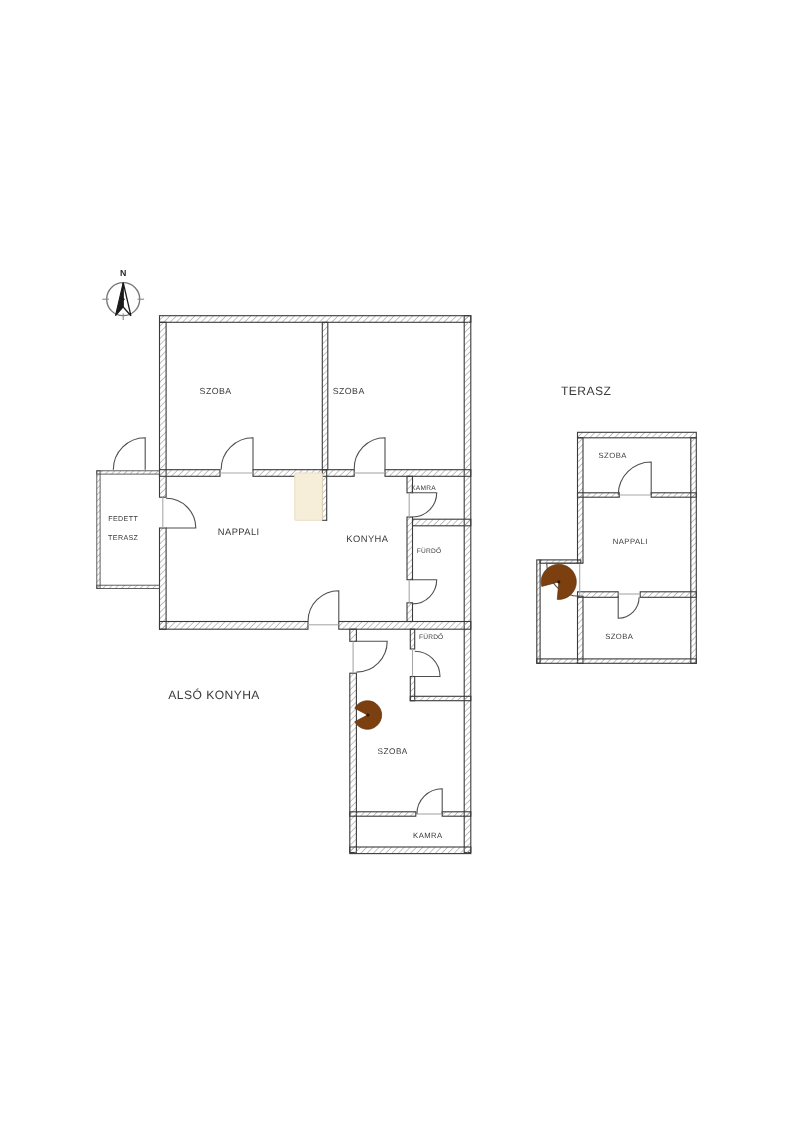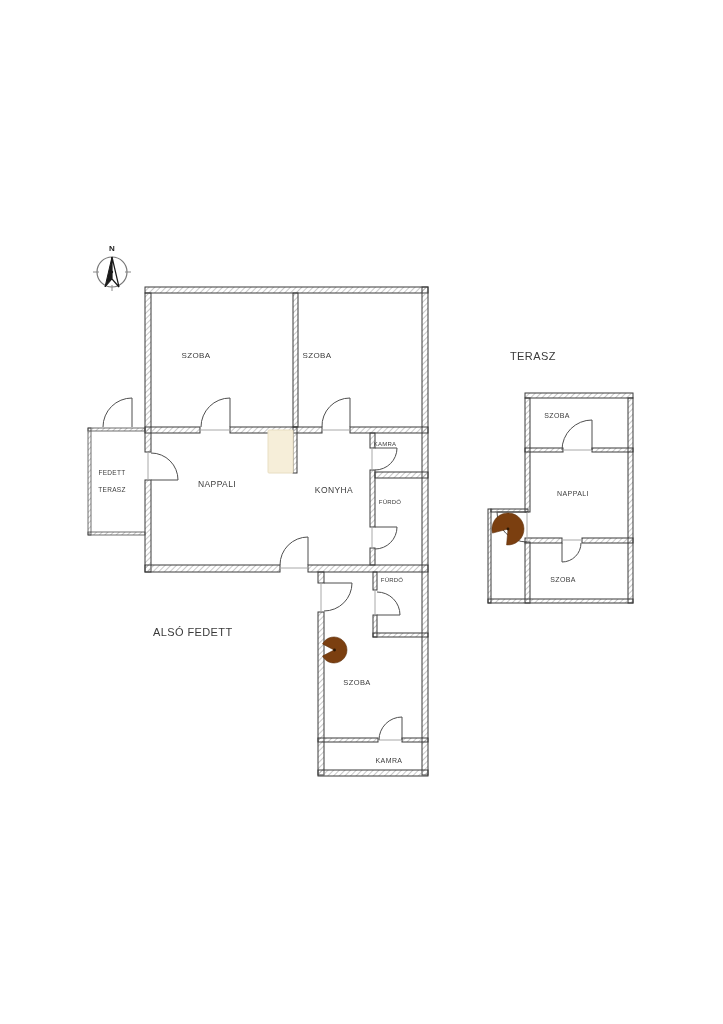--- a/index.html
+++ b/index.html
@@ -164,21 +164,21 @@
       <line x1="125" y1="272" x2="131" y2="272" stroke="#888888" stroke-width="1"></line>
       <line x1="112" y1="285" x2="112" y2="291" stroke="#888888" stroke-width="1"></line>
       <polygon points="112,257 105,287 112,279" fill="#1a1a1a" stroke="#1a1a1a" stroke-width="1"></polygon>
       <polygon points="112,257 119,287 112,279" fill="#ffffff" stroke="#1a1a1a" stroke-width="1.2"></polygon>
       <circle cx="112" cy="272" r="1.2" fill="#1a1a1a"></circle>
     </g>
   </svg>
 
   <div class="north-label" style="left:112px; top:244px;">N</div>
 
-  <div class="plan-title" style="left:153px; top:626px;">ALSÓ FEDETT</div>
+  <div class="plan-title" style="left:153px; top:626px;">ALSÓ KONYHA</div>
   <div class="plan-title" style="left:510px; top:350px;">TERASZ</div>
 
   <div class="room-label lbl-8" style="left:196px; top:356px;">SZOBA</div>
   <div class="room-label lbl-8" style="left:317px; top:356px;">SZOBA</div>
   <div class="room-label lbl-6" style="left:385px; top:444px;">KAMRA</div>
   <div class="room-label lbl-85" style="left:217px; top:484px;">NAPPALI</div>
   <div class="room-label lbl-85" style="left:334px; top:490px;text-align:center;">KONYHA</div>
   <div class="room-label lbl-6" style="left:390px; top:502px;">FÜRDŐ</div>
   <div class="terrace-label" style="left:112px; top:481px;">
     <span style="display:block;">FEDETT</span>

